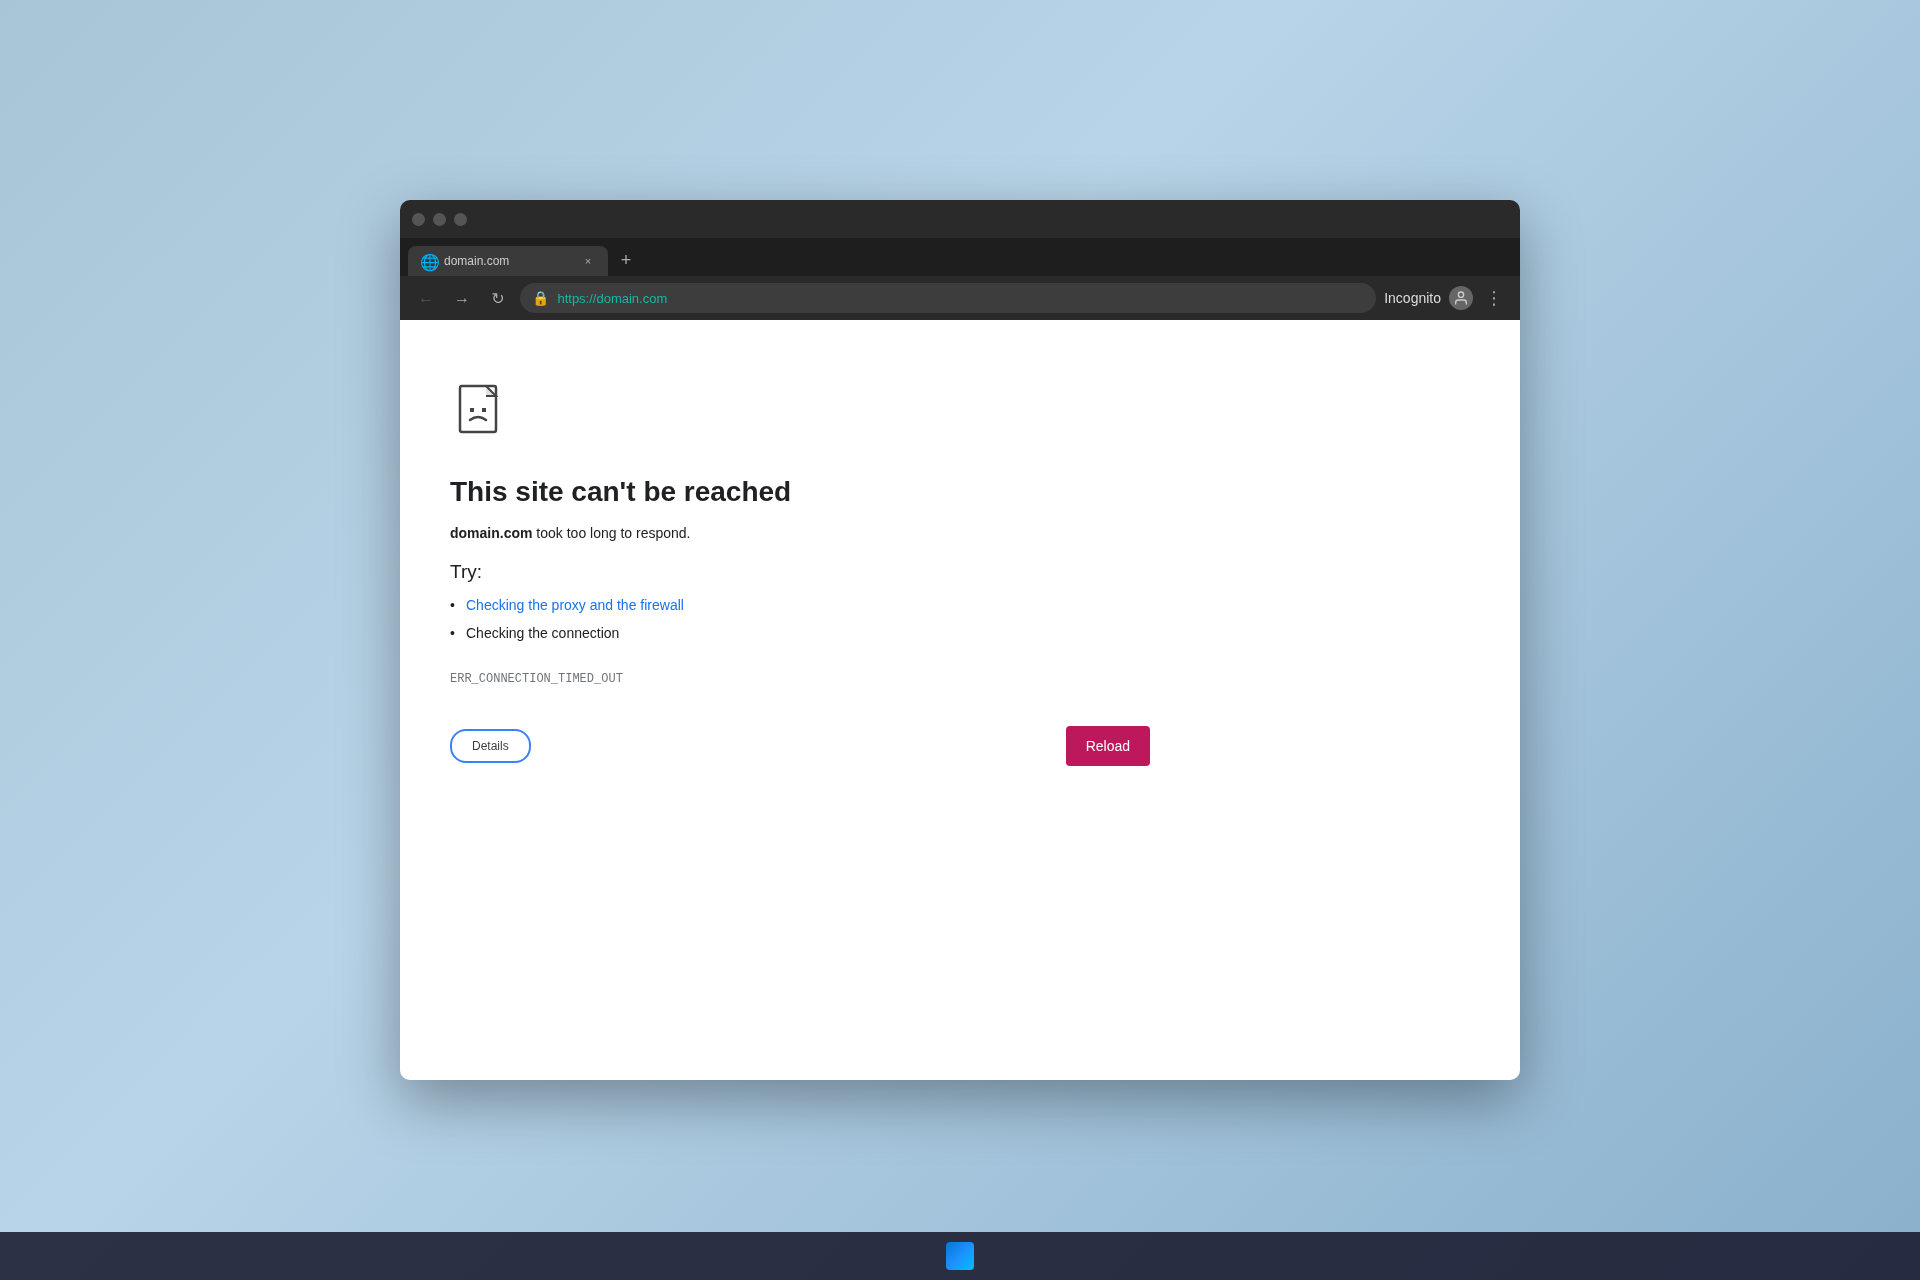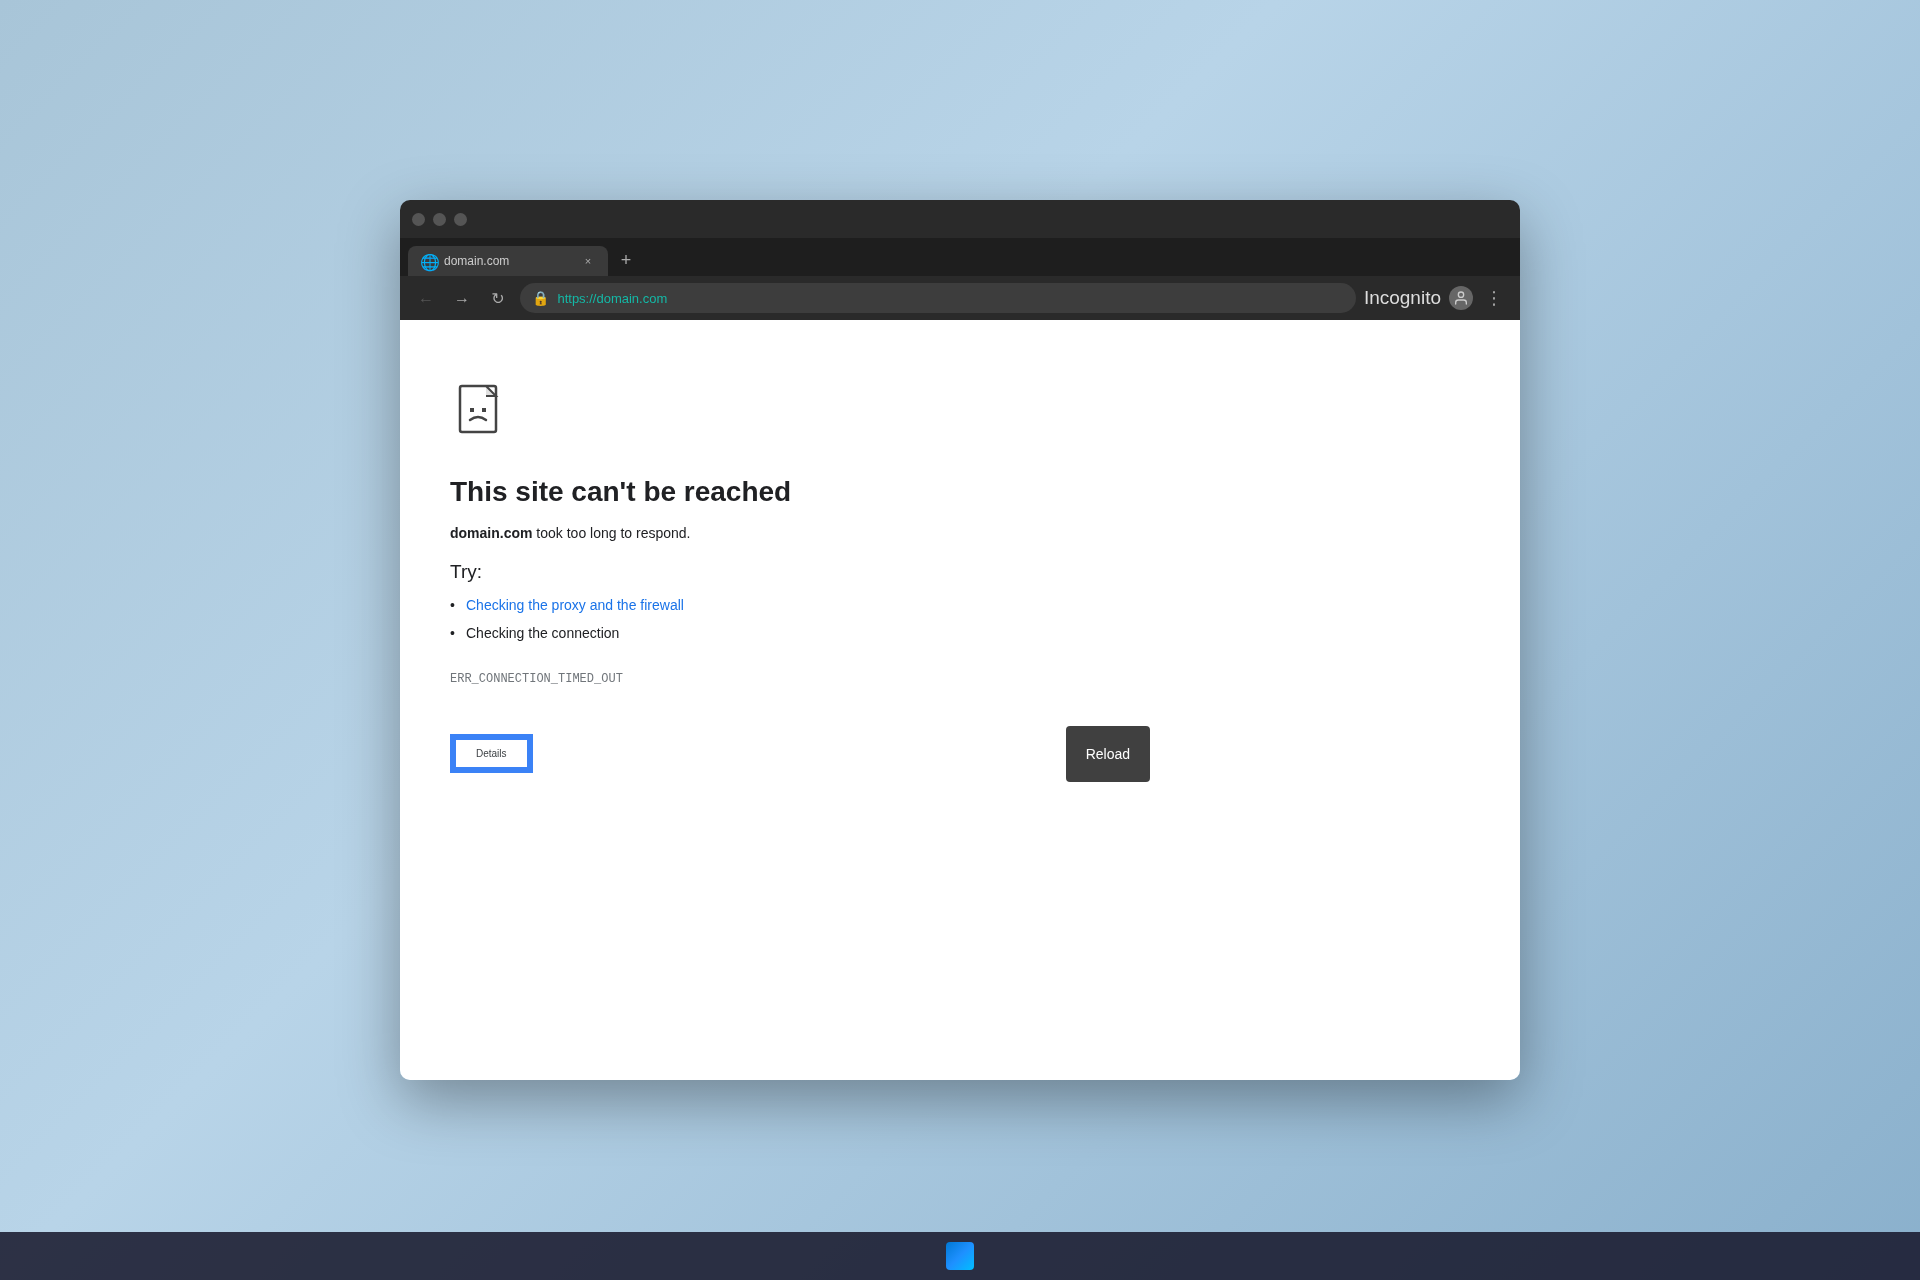--- a/index.html
+++ b/index.html
@@ -169,21 +169,21 @@
     }
 
     .toolbar-right {
       display: flex;
       align-items: center;
       gap: 8px;
     }
 
     .incognito-label {
       color: #ddd;
-      font-size: 19px;
+      font-size: 14px;
     }
 
     .incognito-icon-circle {
       width: 24px;
       height: 24px;
       border-radius: 50%;
       background: #666;
       display: flex;
       align-items: center;
       justify-content: center;
@@ -290,31 +290,31 @@
 
     .button-row {
       display: flex;
       justify-content: space-between;
       align-items: center;
     }
 
     .details-btn {
       padding: 8px 20px;
       background: #fff;
-      border: 6px solid #3b82f6;
-      border-radius: 0;
-      font-size: 10px;
+      border: 2px solid #3b82f6;
+      border-radius: 16px;
+      font-size: 12px;
       color: #3c4043;
       cursor: pointer;
       font-family: inherit;
     }
 
     .reload-btn {
-      padding: 20px 20px;
-      background: #404040;
+      padding: 12px 20px;
+      background: #be185d;
       border: none;
       border-radius: 4px;
       font-size: 14px;
       color: #fff;
       cursor: pointer;
       font-family: inherit;
       font-weight: 500;
       margin-left: 21px;
     }
 

